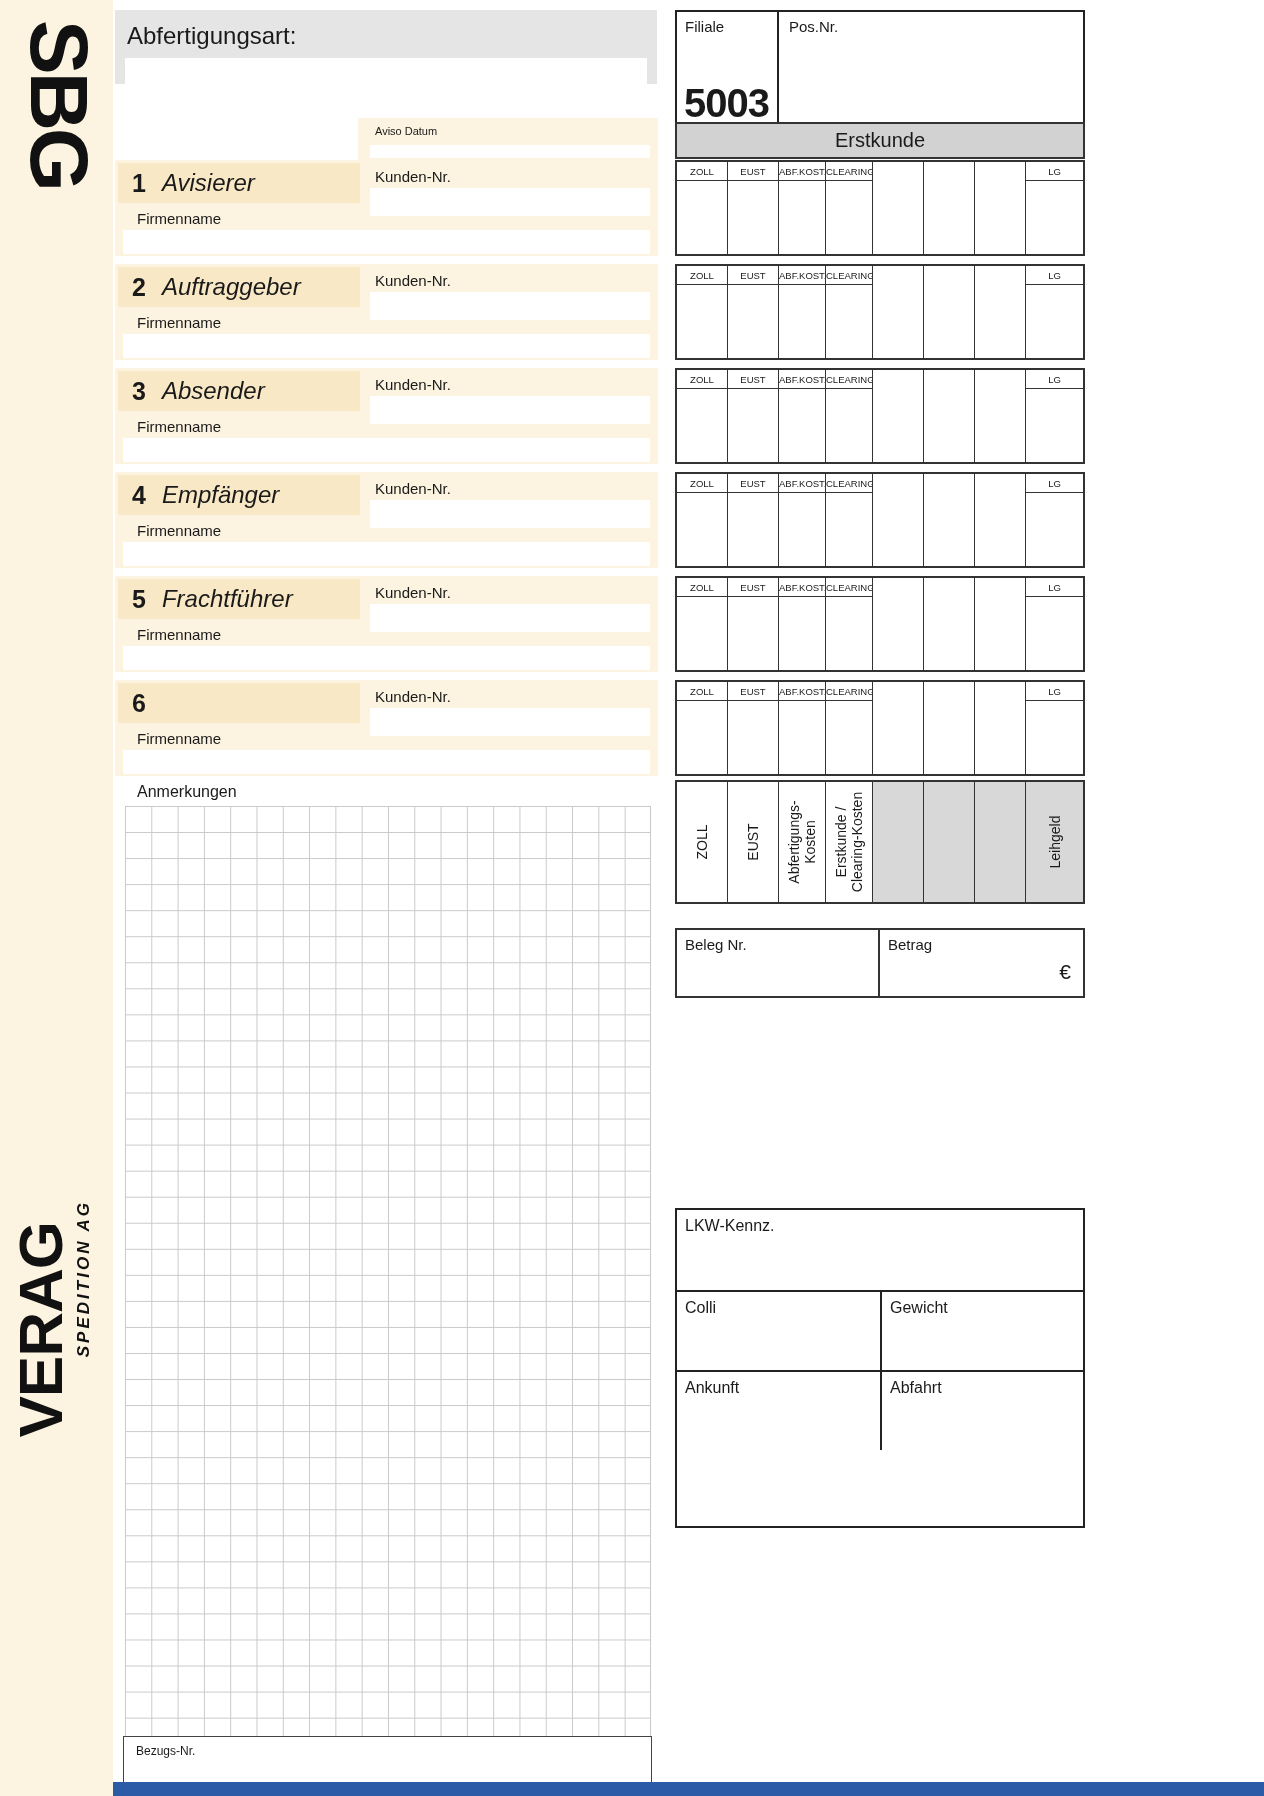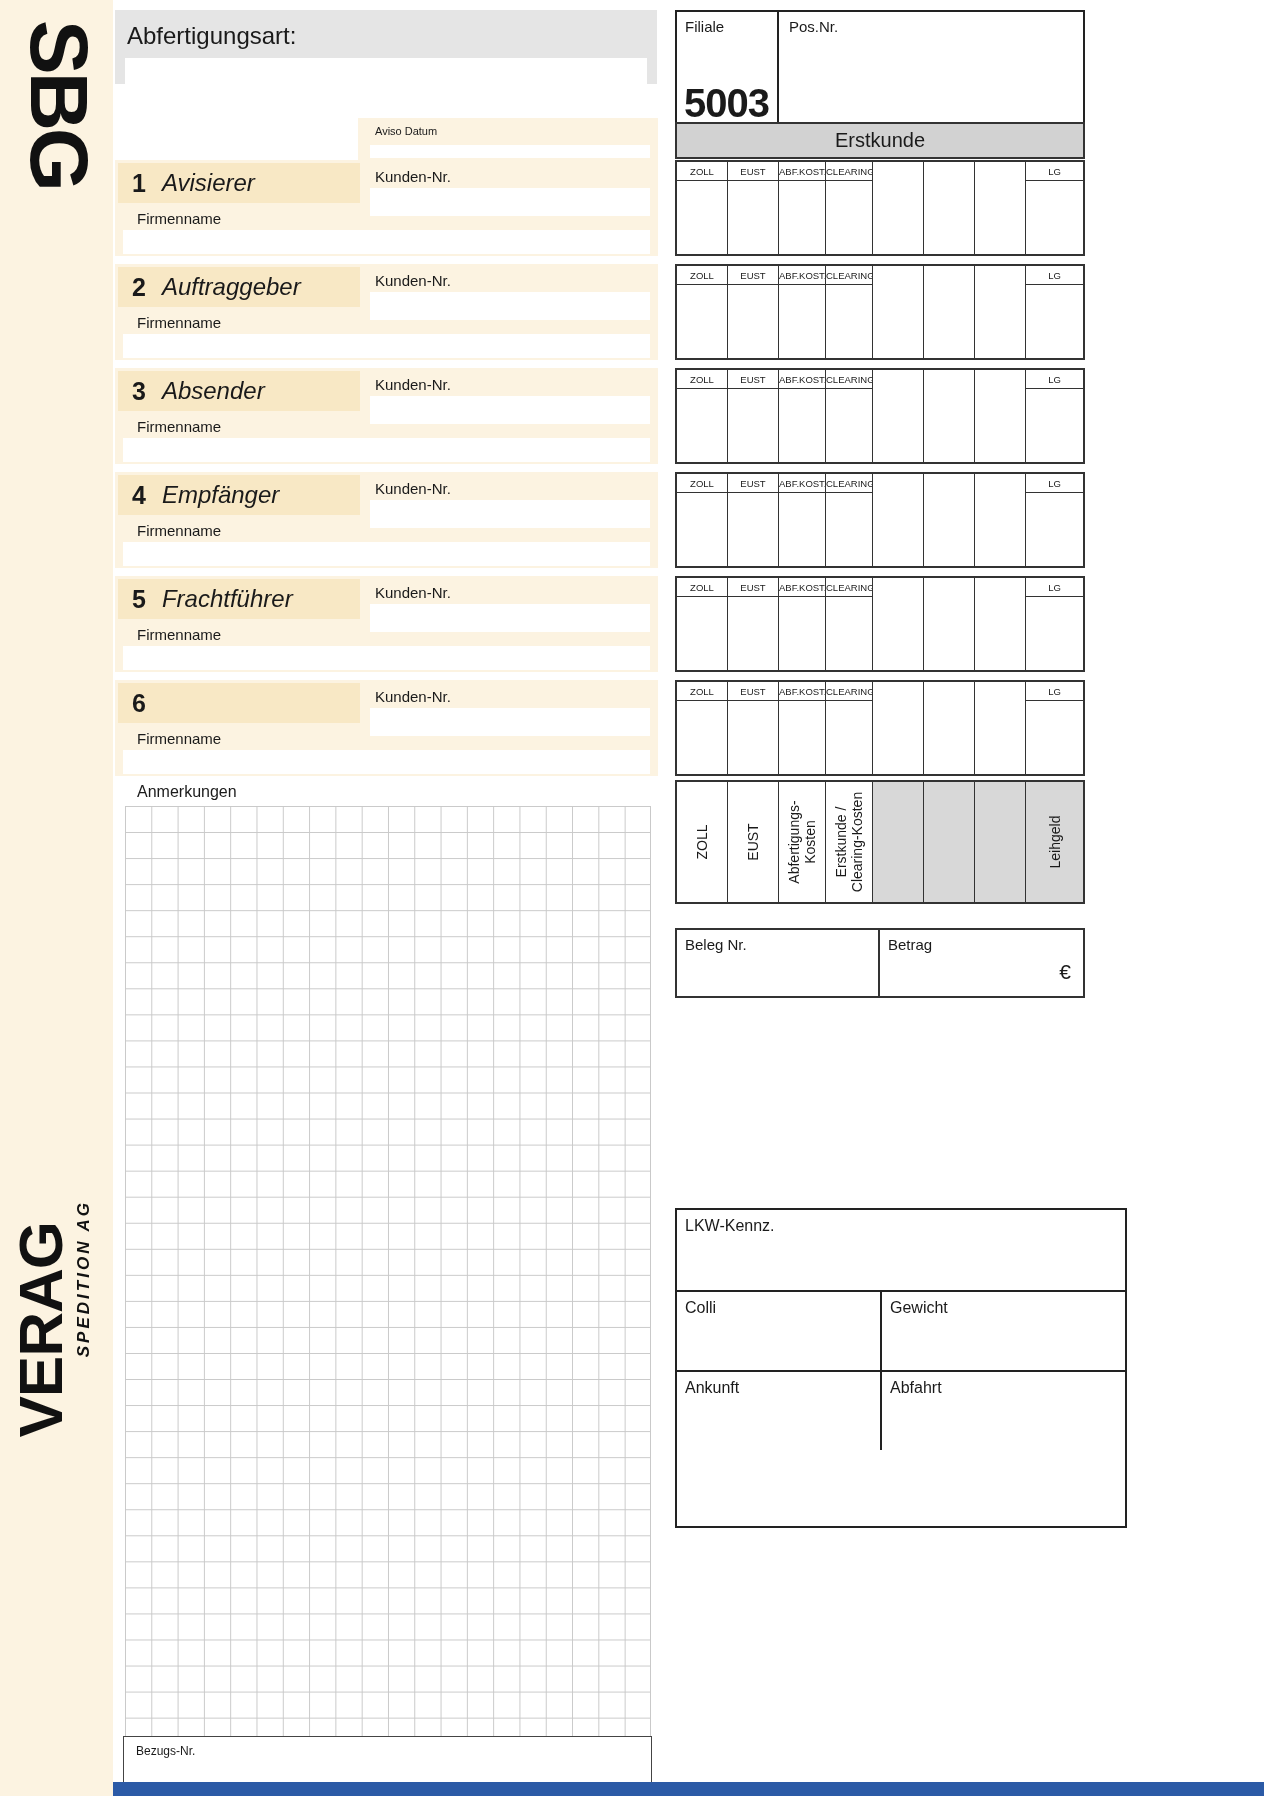--- a/index.html
+++ b/index.html
@@ -73,21 +73,21 @@
   .grid-area { position:absolute; left:125px; top:806px; width:526px; height:938px; background:#fff;
     background-image:
       linear-gradient(to right, #c9c9c9 1px, transparent 1px),
       linear-gradient(to bottom, #c9c9c9 1px, transparent 1px);
     background-size:26.3px 26.06px;
     border-right:1px solid #c9c9c9; border-bottom:1px solid #c9c9c9; }
   .bezugs-box { position:absolute; left:123px; top:1736px; width:529px; height:54px; border:1px solid #444; background:#fff; }
   .bezugs-label { position:absolute; left:12px; top:7px; font-size:12px; }
 
   
-  .ship-box { position:absolute; left:675px; top:1208px; width:452px; height:320px; border:2px solid #222; background:#fff; }
+  .ship-box { position:absolute; left:675px; top:1208px; width:410px; height:320px; border:2px solid #222; background:#fff; }
   .ship-row { position:relative; height:80px; border-top:2px solid #222; }
   .ship-row:first-child { border-top:none; }
   .ship-row.split { display:flex; }
   .ship-cell { position:relative; width:205px; border-right:2px solid #222; }
   .ship-cell2 { position:relative; flex:1; }
   .ship-label { position:absolute; left:8px; top:7px; font-size:16px; }
 
   .clerk-box { position:absolute; left:675px; top:1604px; width:410px; height:186px; border:2px solid #222; background:#fff; }
   .clerk-row1 { position:relative; height:48px; }
   .clerk-row2 { position:relative; height:134px; border-top:2px solid #222; }

